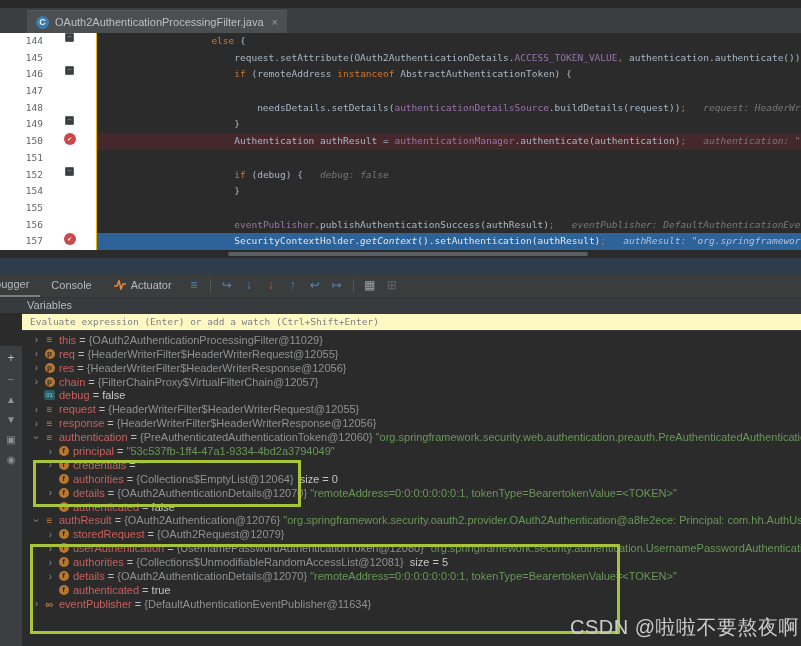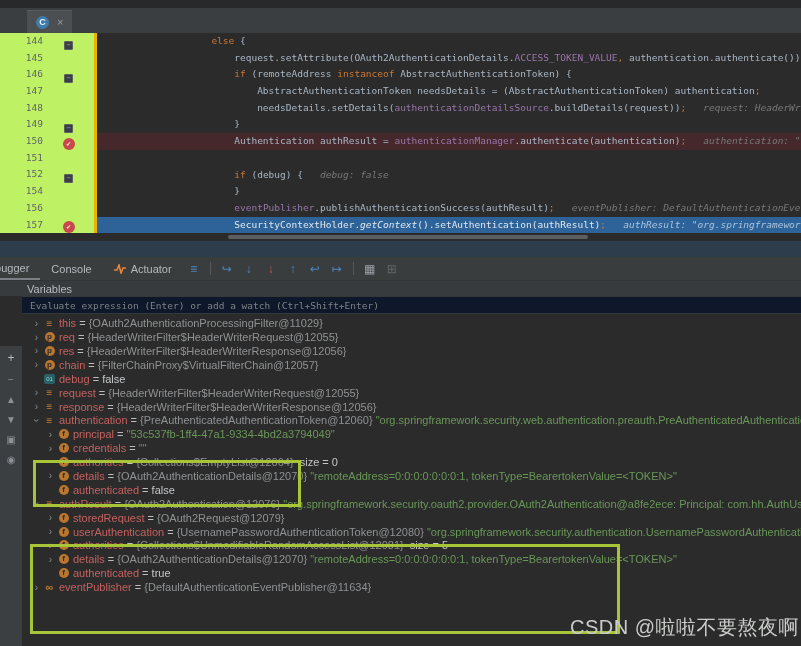--- a/index.html
+++ b/index.html
@@ -10,21 +10,21 @@
   .topstrip{height:8px;background:#27292b}
   .tabbar{height:25px;background:#3b3e40;display:flex;align-items:flex-end;padding-left:27px}
   .filetab{height:23px;background:#4b4f51;display:flex;align-items:center;gap:6px;
            padding:0 9px;font-size:11px;color:#bcc0c3;border-top:1px solid #565a5c}
   .classicon{width:13px;height:13px;border-radius:50%;background:#3f7cab;color:#eaf3fa;
              font-size:9px;font-weight:bold;display:flex;align-items:center;justify-content:center}
   .closex{color:#9a9fa3;font-size:11px;margin-left:2px}
   
   .editor{font-family:"DejaVu Sans Mono",monospace;font-size:9.5px;line-height:16.7px;background:#2b2b2b}
   .line{display:flex;height:16.7px;white-space:pre}
-  .gutter{flex:0 0 97px;display:flex;align-items:flex-end;background:#bef264;border-right:3px solid #eab308}
+  .gutter{flex:0 0 97px;display:flex;align-items:flex-start;background:#ffffff;border-right:1px solid #eab308}
   .lnum{width:43px;text-align:right;color:#5f6468;font-size:9.5px}
   .gmark{flex:1;display:flex;align-items:center;justify-content:center}
   .fold{width:9px;height:9px;border:1px solid #5d6062;color:#9aa0a2;font-size:7px;line-height:7px;
         text-align:center;background:#3c3f41;border-radius:1px}
   .bpdot{width:12px;height:12px;border-radius:50%;background:#c9484c;color:#f4f0ea;font-size:7px;
          line-height:12px;text-align:center}
   .code{flex:1;overflow:hidden}
   .l-bp-line .code{background:#45282b}
   .l-exec-line .code{background:#2e6399}
   .k{color:#cc7832}.t{color:#a9b7c6}.f{color:#9876aa}.c{color:#9876aa;}
@@ -39,21 +39,21 @@
   .band{height:16px;background:#2e3d4c}
   
   .dbgtabs{height:23px;background:#3a3d3e;display:flex;align-items:center;font-size:11px;color:#b4b9bd}
   .dtab{height:100%;display:flex;align-items:center;gap:5px;padding:0 11px}
   .dtab.sel{margin-left:-30px;border-bottom:2px solid #7b7f83}
   .sep{width:1px;height:13px;background:#55585a;margin:0 5px}
   .tbicon{width:22px;text-align:center;font-size:12px}
   
   .varshead{height:16px;background:#383b3d;display:flex;align-items:center;padding-left:27px;
             font-size:11px;color:#b7bcc1;border-top:1px solid #313436}
-  .evalrow{height:18px;margin-left:22px;background:#0f172a;display:flex;align-items:center;
+  .evalrow{height:18px;margin-left:22px;background:#fef9c3;display:flex;align-items:center;
            padding-left:8px;font-family:"DejaVu Sans Mono",monospace;font-size:9.5px;color:#7d8286;
            border-top:1px solid #35383a;border-bottom:1px solid #35383a}
   .lstrip{position:absolute;left:0;top:346px;width:22px;height:300px;background:#3c3f41;
           display:flex;flex-direction:column;align-items:center;padding-top:5px;gap:9px;font-size:10px;color:#8c9196}
   .lstrip .plus{color:#b6babc;font-size:12px}
   .tree{margin-left:22px;padding-top:2px;background:#2b2b2b}
   .vrow{height:13.9px;display:flex;align-items:center;font-size:11px;white-space:pre;padding-left:8px;overflow:hidden}
   .vrow.ind1{padding-left:22px}
   .chev{width:13px;color:#868b8e;font-size:10px;text-align:center;flex:0 0 13px}
   .chev.exp{transform:rotate(90deg)}
@@ -77,35 +77,37 @@
 </head>
 <body>
 
 <div class="app">
 
   <div class="topstrip"></div>
 
   <div class="tabbar">
     <div class="filetab">
       <span class="classicon">C</span>
+      <span>OAuth2AuthenticationProcessingFilter.java</span>
       <span class="closex">×</span>
     </div>
   </div>
 
   <div class="editor">
       <div class="line"><div class="gutter"><span class="lnum">144</span><span class="gmark"><span class="fold">−</span></span></div><span class="code"><span class="t">                    </span><span class="k">else</span><span class="t"> {</span></span></div>
       <div class="line"><div class="gutter"><span class="lnum">145</span><span class="gmark"></span></div><span class="code"><span class="t">                        request.setAttribute(OAuth2AuthenticationDetails.</span><span class="c">ACCESS_TOKEN_VALUE</span><span class="o">,</span><span class="t"> authentication.authenticate())</span><span class="o">;</span></span></div>
       <div class="line"><div class="gutter"><span class="lnum">146</span><span class="gmark"><span class="fold">−</span></span></div><span class="code"><span class="t">                        </span><span class="k">if</span><span class="t"> (remoteAddress </span><span class="k">instanceof</span><span class="t"> AbstractAuthenticationToken) {</span></span></div>
-      <div class="line"><div class="gutter"><span class="lnum">147</span><span class="gmark"></span></div><span class="code"><span class="t">                            AbstractAuthenticationToken needsDetails = (AbstractAuthenticationToken) authentication</span><span class="o">;</span></span></div>
+      <div class="line"><div class="gutter"><span class="lnum">147</span><span class="gmark"></span></div></div>
       <div class="line"><div class="gutter"><span class="lnum">148</span><span class="gmark"></span></div><span class="code"><span class="t">                            needsDetails.setDetails(</span><span class="f">authenticationDetailsSource</span><span class="t">.buildDetails(request))</span><span class="o">;</span><span class="h">   request: HeaderWrit</span></span></div>
       <div class="line"><div class="gutter"><span class="lnum">149</span><span class="gmark"><span class="fold">−</span></span></div><span class="code"><span class="t">                        }</span></span></div>
       <div class="line l-bp-line"><div class="gutter"><span class="lnum">150</span><span class="gmark"><span class="bpdot">✔</span></span></div><span class="code"><span class="t">                        Authentication authResult = </span><span class="f">authenticationManager</span><span class="t">.authenticate(authentication)</span><span class="o">;</span><span class="h">   authentication: "org</span></span></div>
       <div class="line"><div class="gutter"><span class="lnum">151</span><span class="gmark"></span></div><span class="code"></span></div>
       <div class="line"><div class="gutter"><span class="lnum">152</span><span class="gmark"><span class="fold">−</span></span></div><span class="code"><span class="t">                        </span><span class="k">if</span><span class="t"> (debug) {</span><span class="h">   debug: false</span></span></div>
       <div class="line"><div class="gutter"><span class="lnum">154</span><span class="gmark"></span></div><span class="code"><span class="t">                        }</span></span></div>
+      <div class="line"><div class="gutter"><span class="lnum">155</span><span class="gmark"></span></div><span class="code"></span></div>
       <div class="line"><div class="gutter"><span class="lnum">156</span><span class="gmark"></span></div><span class="code"><span class="t">                        </span><span class="f">eventPublisher</span><span class="t">.publishAuthenticationSuccess(authResult)</span><span class="o">;</span><span class="h">   eventPublisher: DefaultAuthenticationEvent</span></span></div>
       <div class="line l-exec-line"><div class="gutter"><span class="lnum">157</span><span class="gmark"><span class="bpdot">✔</span></span></div><span class="code"><span class="t">                        SecurityContextHolder.</span><span class="st">getContext</span><span class="t">().setAuthentication(authResult)</span><span class="o">;</span><span class="h">   authResult: "org.springframework.</span></span></div>
     </div>
 
   <div class="hscroll">
     <div class="hthumb"></div>
   </div>
 
   <div class="band"></div>
 

